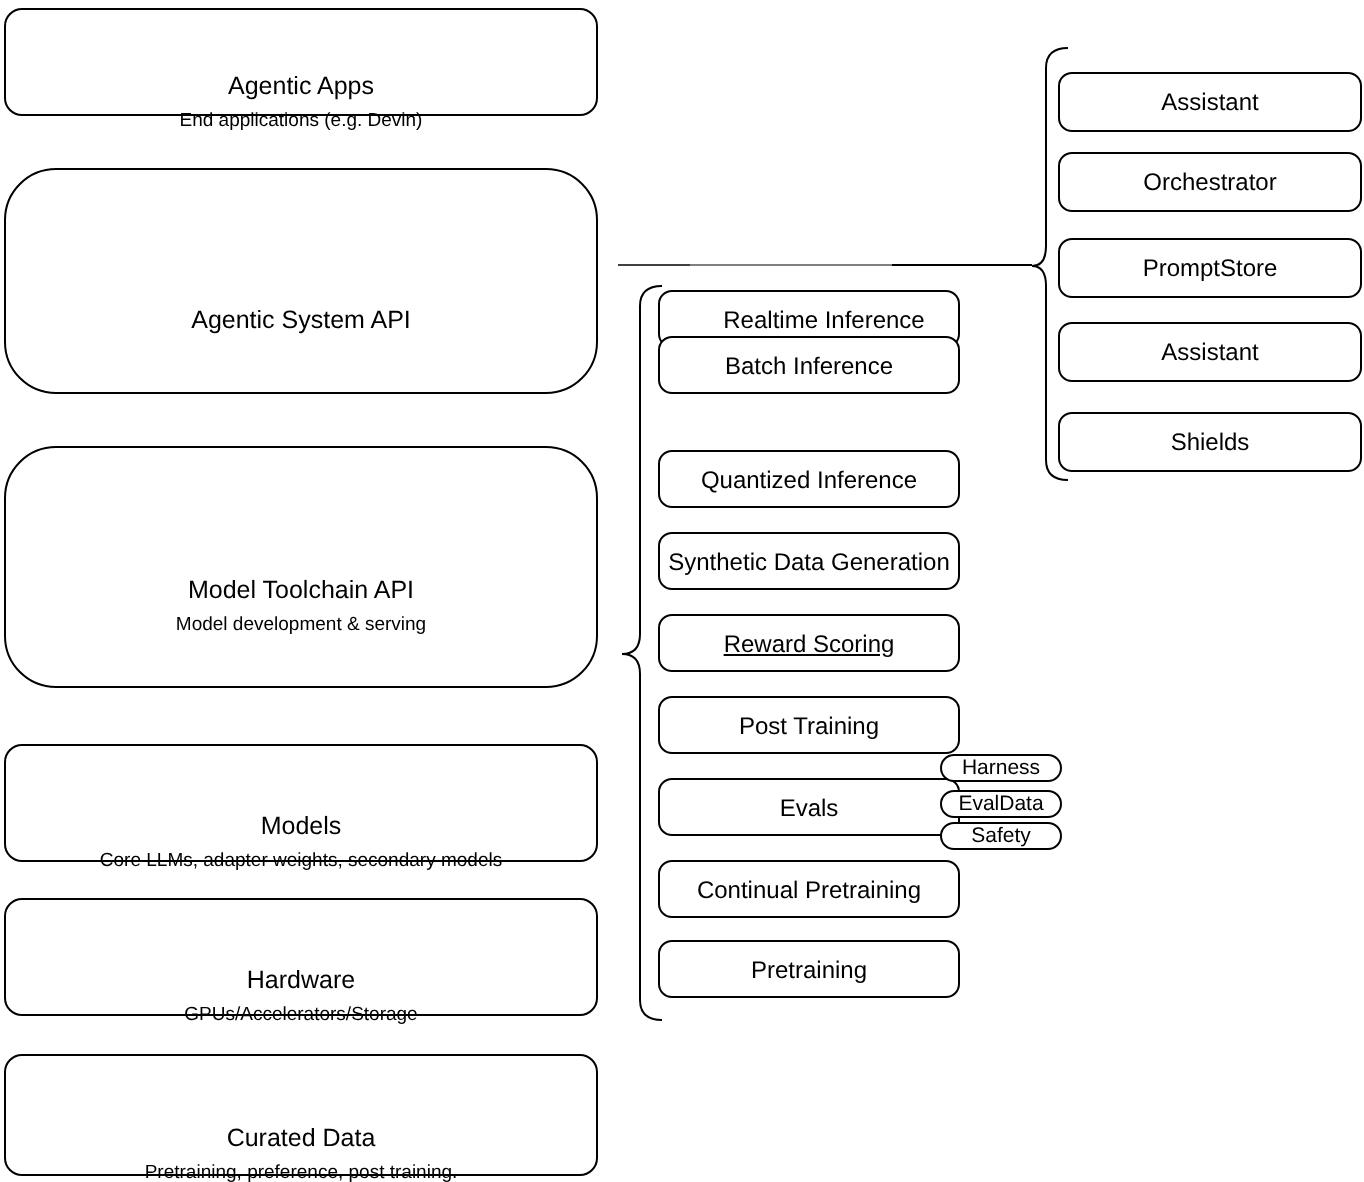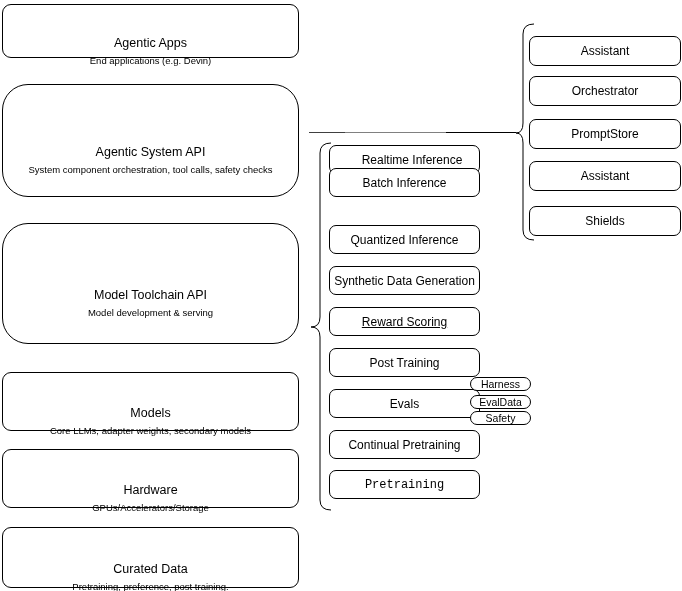--- a/index.html
+++ b/index.html
@@ -41,21 +41,20 @@
     <path d="M331,143 Q320,143 320,153 L320,317 Q320,327 311,327 Q320,327 320,337 L320,500 Q320,510 331,510" fill="none" stroke="#000000" stroke-width="1"></path>
     <path d="M534,24 Q523,24 523,34 L523,123 Q523,133 516,133 Q523,133 523,143 L523,230 Q523,240 534,240" fill="none" stroke="#000000" stroke-width="1"></path>
   </svg>
 
   <div class="node big" style="top:4px;height:54px;border-radius:9px;">
     <div class="title">Agentic Apps</div>
     <div class="sub">End applications (e.g. Devin)</div>
   </div>
   <div class="node big" style="top:84px;height:113px;border-radius:26px;">
     <div class="title">Agentic System API</div>
-    <div class="sub">System component orchestration, tool calls, safety checks</div>
   </div>
   <div class="node big" style="top:223px;height:121px;border-radius:26px;">
     <div class="title">Model Toolchain API</div>
     <div class="sub">Model development &amp; serving</div>
   </div>
   <div class="node big" style="top:372px;height:59px;border-radius:9px;">
     <div class="title">Models</div>
     <div class="sub">Core LLMs, adapter weights, secondary models</div>
   </div>
   <div class="node big" style="top:449px;height:59px;border-radius:9px;">
@@ -84,21 +83,21 @@
   </div>
   <div class="node mid" style="top:348px;">
     <span>Post Training</span>
   </div>
   <div class="node mid" style="top:389px;">
     <span>Evals</span>
   </div>
   <div class="node mid" style="top:430px;">
     <span>Continual Pretraining</span>
   </div>
-  <div class="node mid" style="top:470px;font-family:Liberation Mono, monospace;">
+  <div class="node mid" style="top:470px;">
     <span>Pretraining</span>
   </div>
 
   <div class="pill" style="top:377px;">
     <span>Harness</span>
   </div>
   <div class="pill" style="top:395px;">
     <span>EvalData</span>
   </div>
   <div class="pill" style="top:411px;">

